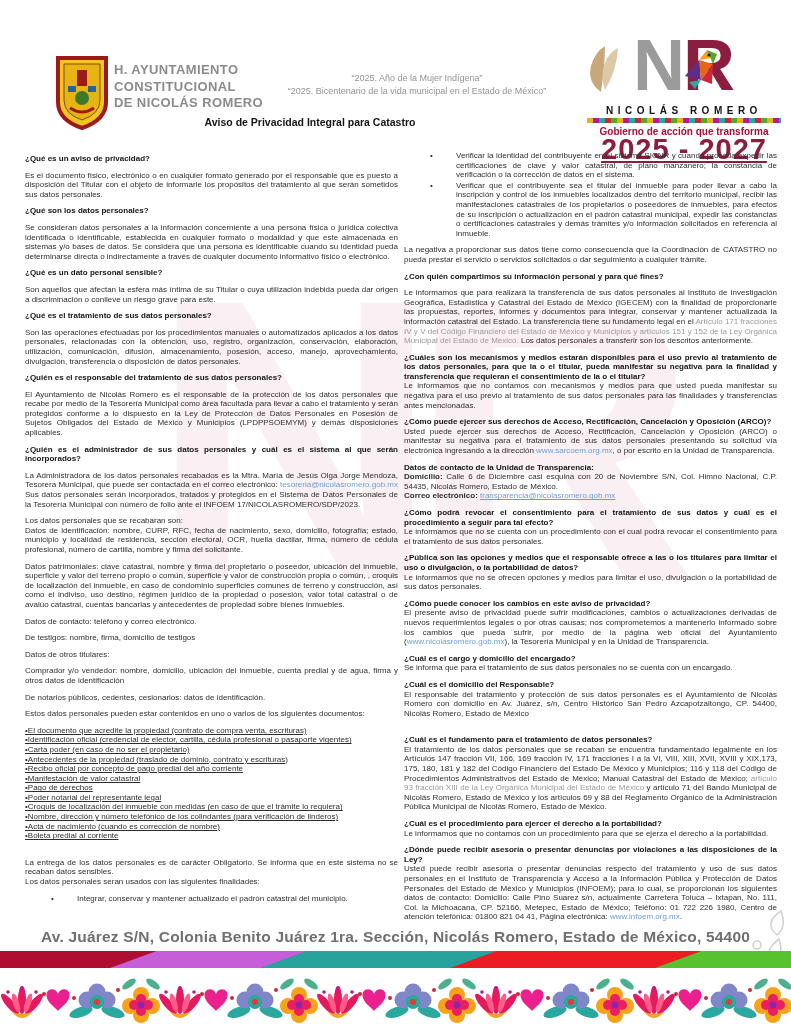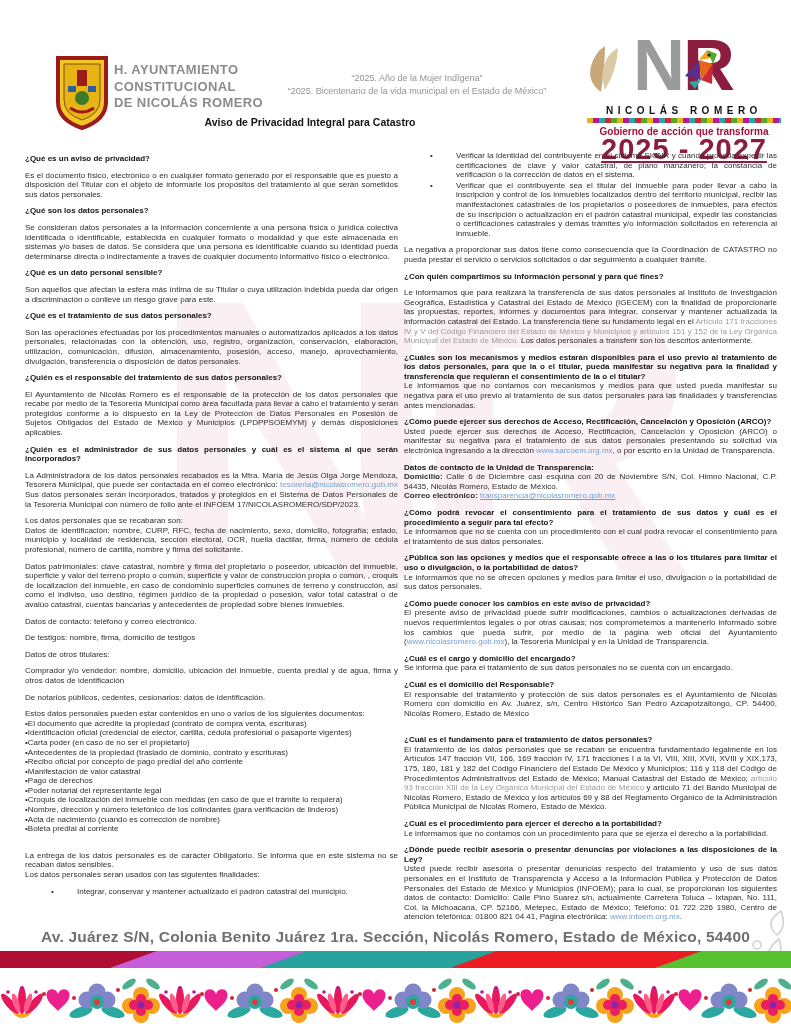--- a/index.html
+++ b/index.html
@@ -30,21 +30,21 @@
              color:rgba(190,35,70,0.07);letter-spacing:-30px;z-index:0;user-select:none;line-height:400px;}
   
   .col{position:absolute;width:373px;font-size:8px;line-height:9.6px;text-align:justify;z-index:2;}
   .col-left{left:25px;top:154px;}
   .col-right{left:404px;top:150px;}
   .col > :first-child{margin-top:0;}
   .head{font-weight:700;color:#141414;margin-top:7px;}
   .para{margin-top:7px;}
   .para0{margin-top:0;}
   .spacer{height:10px;}
-  .doclist{margin-top:0;}
+  .doclist{margin-top:7px;text-decoration:underline;}
   .bullets{margin-top:7px;}
   .bitem{position:relative;padding-left:52px;margin-top:1px;}
   .bitem .dot{position:absolute;left:26px;}
   .bseg{font-weight:700;}
   .gseg{color:#9a9a9a;}
   .lnk{color:#6b9fd4;cursor:pointer;}
   .und{text-decoration:underline;}
   
   .address{position:absolute;left:0;top:928px;width:100%;text-align:center;z-index:2;
            color:#6f6f6f;font-weight:700;font-size:15.5px;letter-spacing:.2px;}

